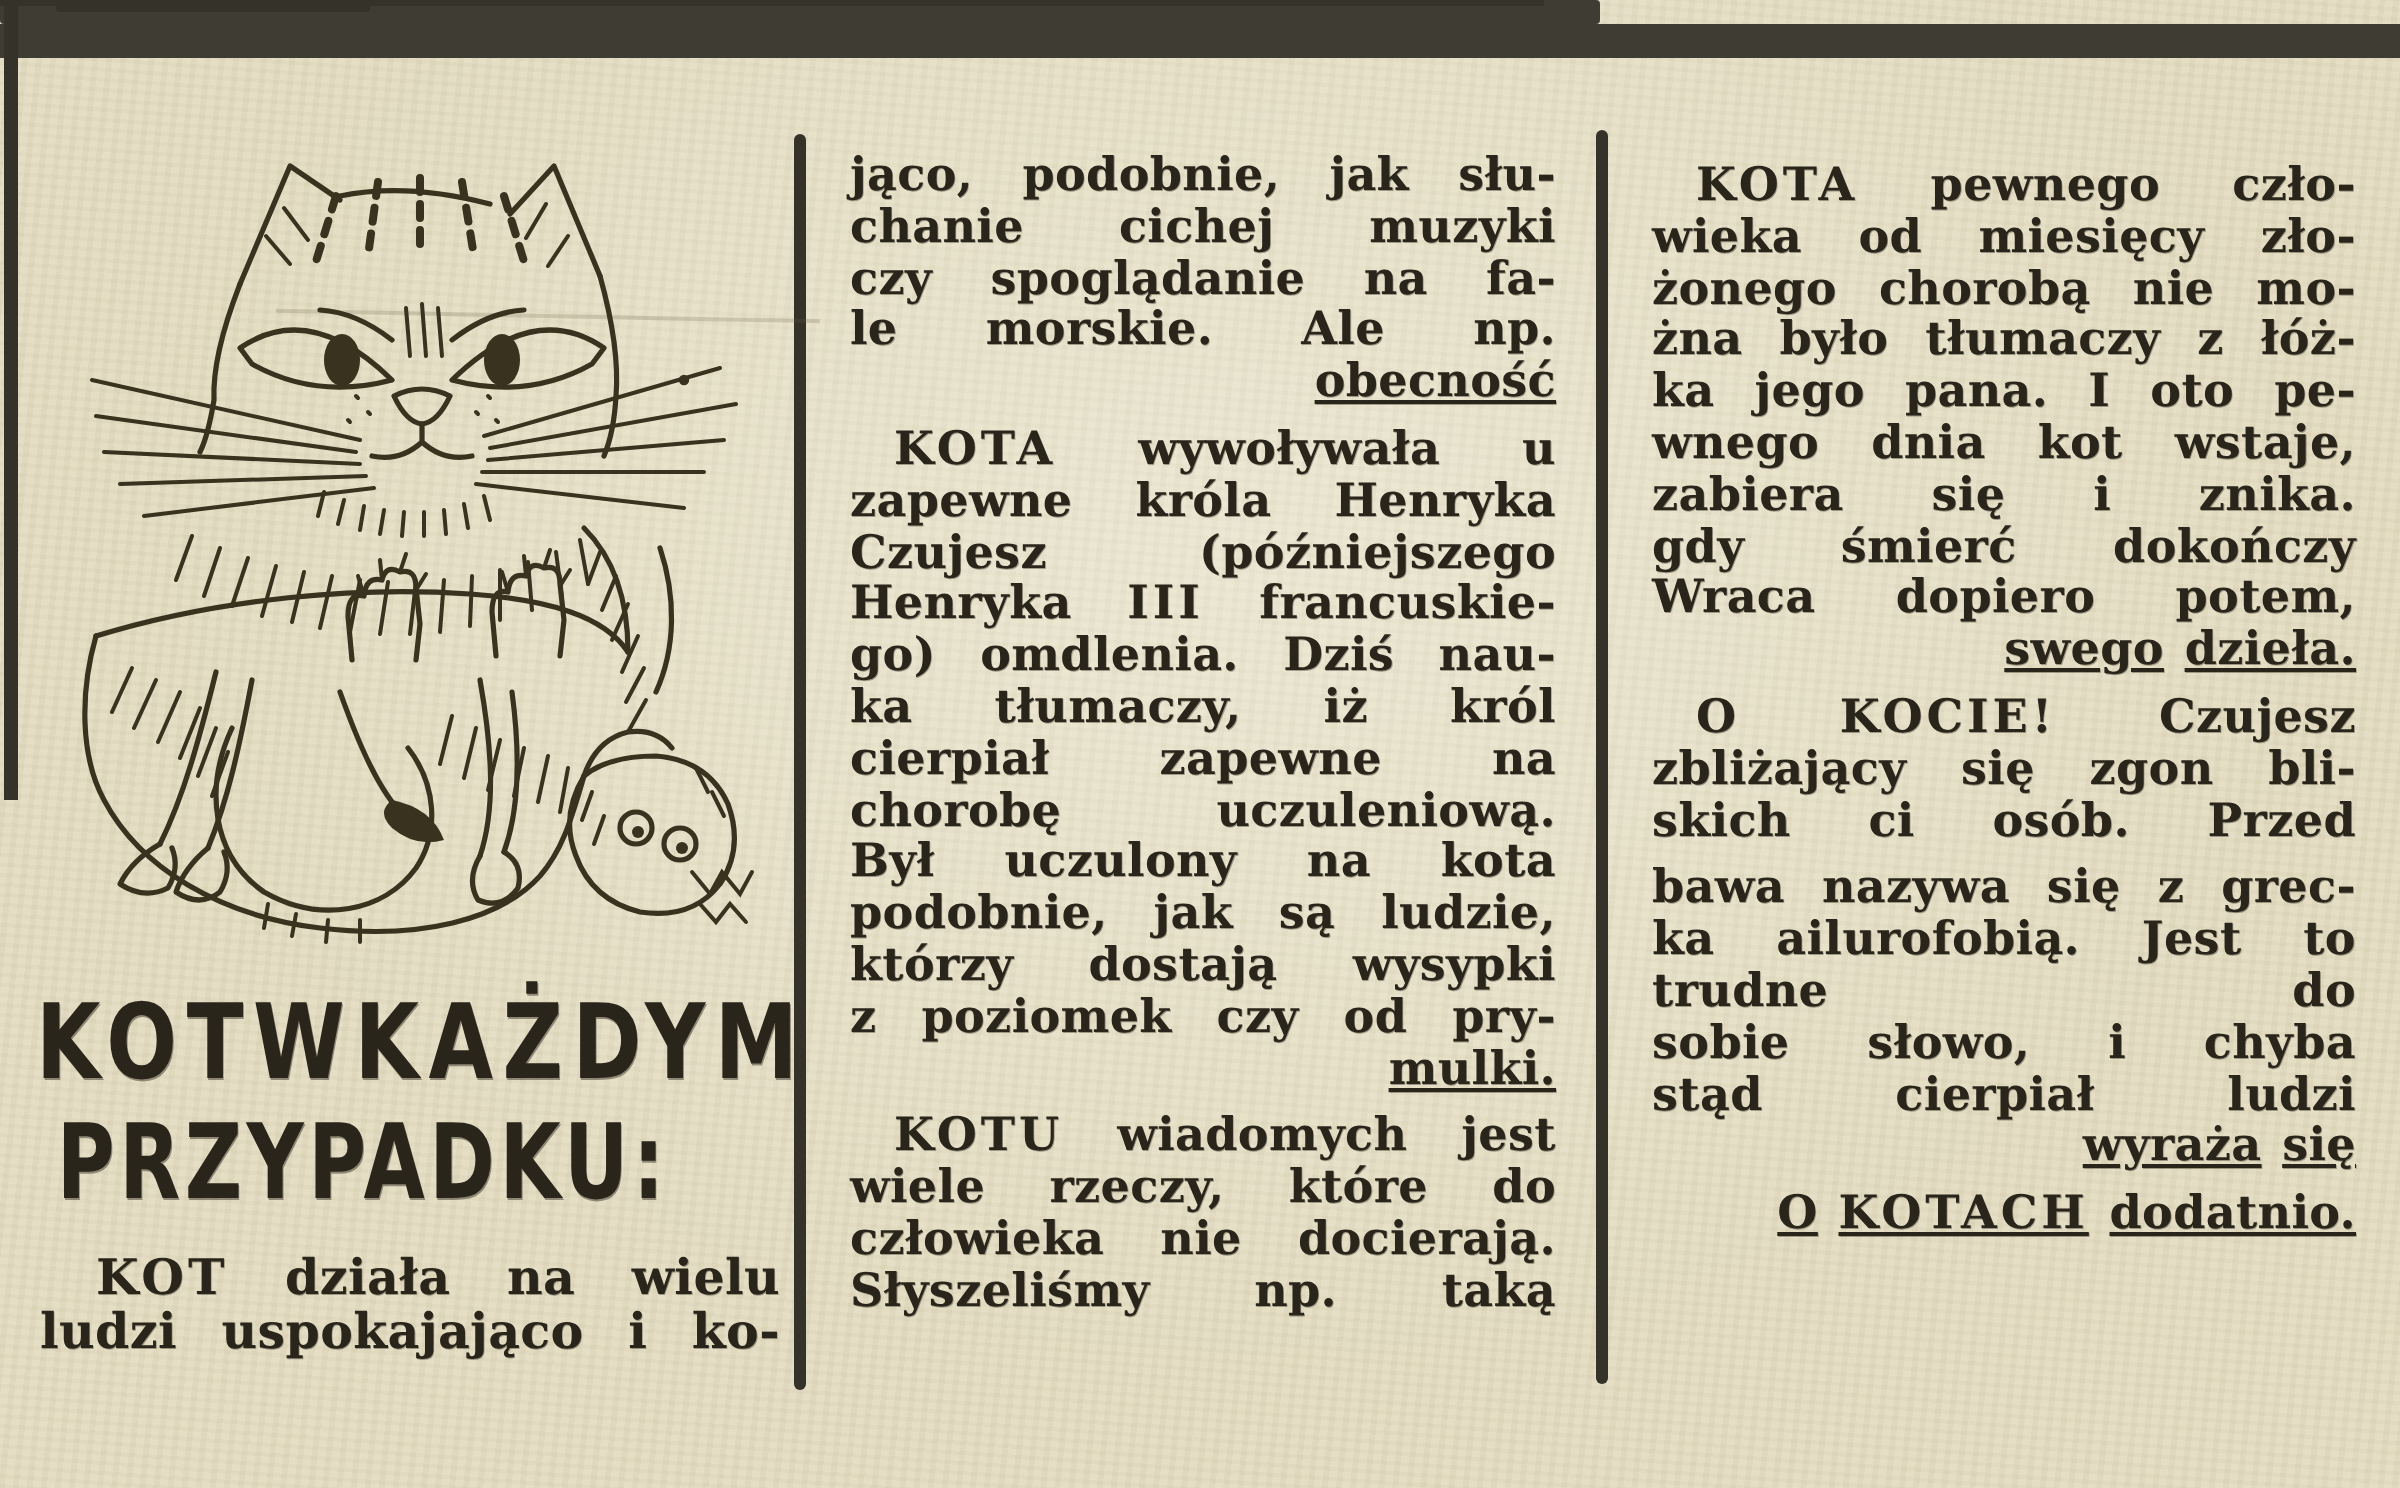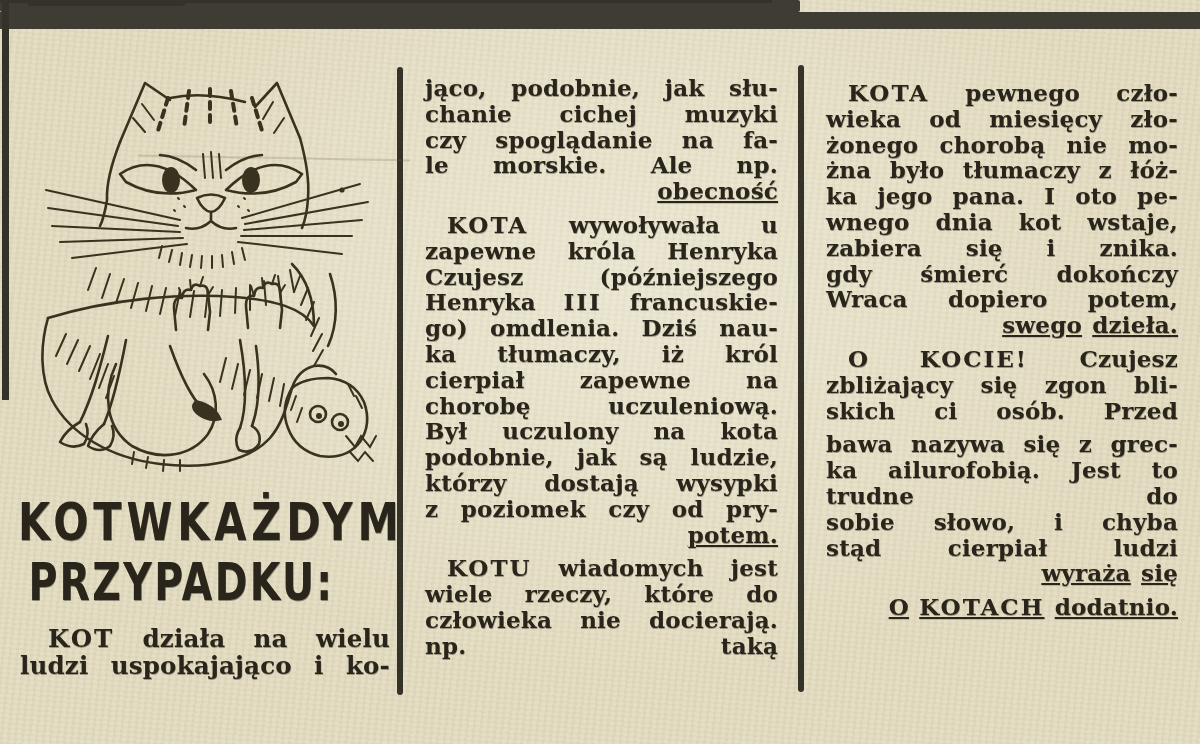--- a/index.html
+++ b/index.html
@@ -275,41 +275,42 @@
           <span>wysypki</span>
         </div>
         <div class="line just">
           <span>z</span>
           <span>poziomek</span>
           <span>czy</span>
           <span>od</span>
           <span>pry-</span>
         </div>
         <div class="line left">
-          <span>potem.</span>
+          <span>mulki.</span>
         </div>
       </div>
       <div class="para">
         <div class="line just indent">
           <span class="caps">KOTU</span>
           <span>wiadomych</span>
           <span>jest</span>
         </div>
         <div class="line just">
           <span>wiele</span>
           <span>rzeczy,</span>
           <span>które</span>
           <span>do</span>
         </div>
         <div class="line just">
           <span>człowieka</span>
           <span>nie</span>
           <span>docierają.</span>
         </div>
         <div class="line just">
+          <span>Słyszeliśmy</span>
           <span>np.</span>
           <span>taką</span>
         </div>
       </div>
     </div>
   <div class="col col-right">
       <div class="para">
         <div class="line just indent">
           <span class="caps">KOTA</span>
           <span>pewnego</span>

